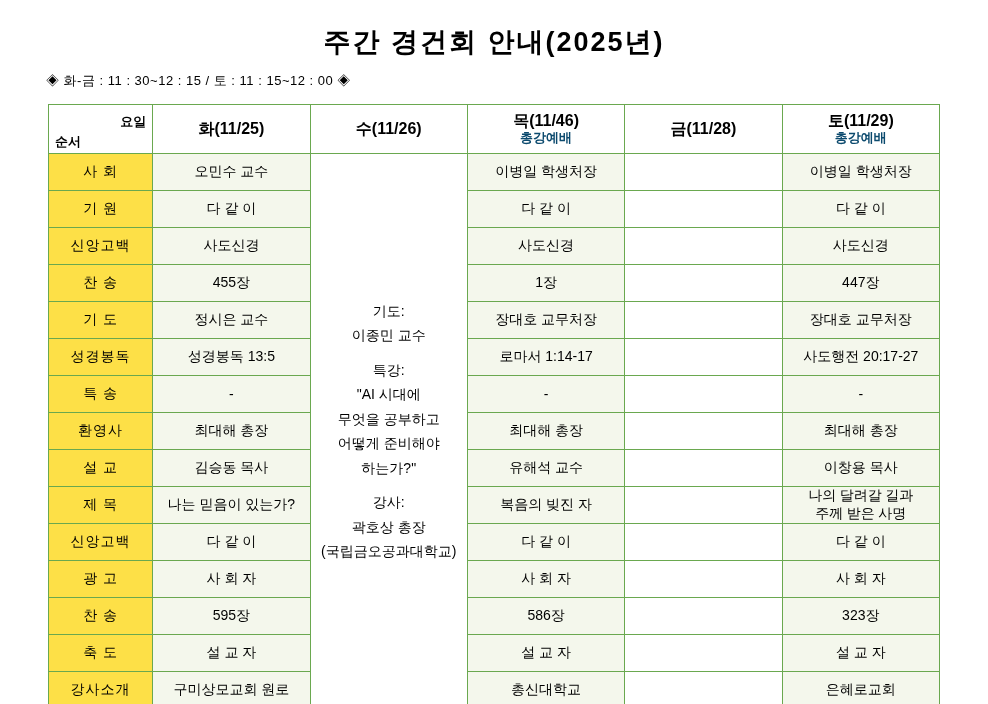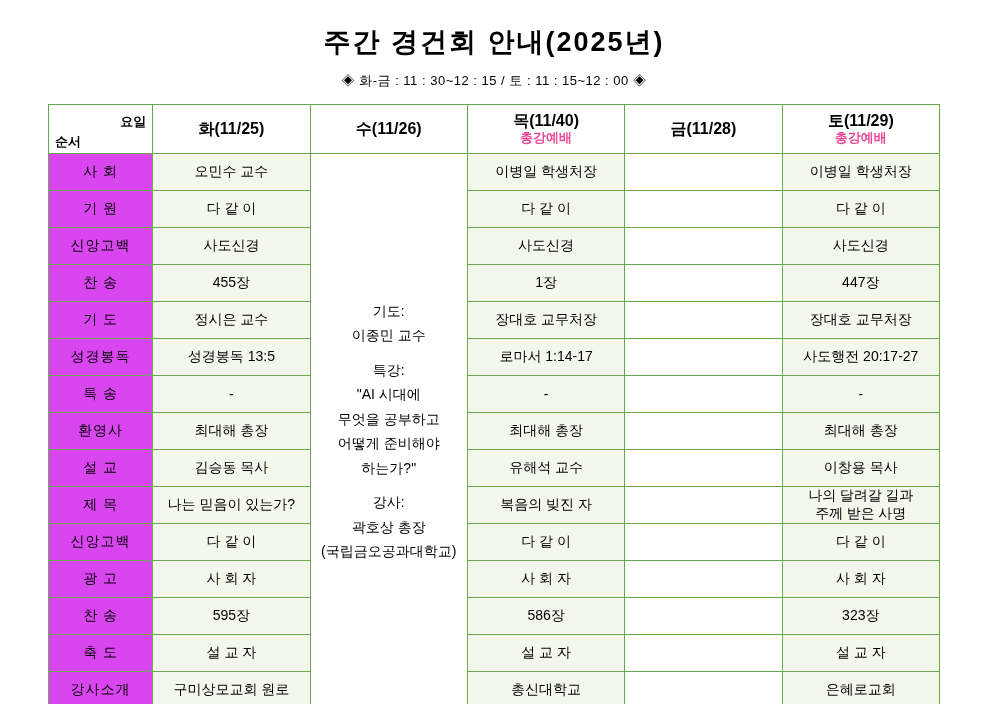--- a/index.html
+++ b/index.html
@@ -23,21 +23,20 @@
     position: relative;
   }
   .doc-title {
     text-align: center;
     font-size: 27px;
     font-weight: bold;
     letter-spacing: 2px;
     margin: 6px 0 0 0;
   }
   .doc-subtitle {
-    text-align: center;
     font-size: 13px;
     letter-spacing: 0.5px;
     margin: 12px 0 14px 0;
   }
   table.schedule {
     border-collapse: collapse;
     width: 892px;
     margin: 0 auto;
     table-layout: fixed;
   }
@@ -79,31 +78,31 @@
     position: absolute;
     bottom: 2px;
     left: 6px;
     font-size: 13px;
     font-weight: bold;
     font-family: Liberation Serif, serif;
   }
   th .day-main { display: block; line-height: 1.15; }
   th .day-sub {
     display: block;
-    color: #ec4899;
+    color: #0c4a6e;
     font-size: 13px;
     font-weight: bold;
     line-height: 1.15;
   }
   
   tr.body-row td {
     height: 36px;
   }
   td.order-cell {
-    background: #d946ef;
+    background: #fde047;
     font-size: 14px;
     font-weight: normal;
     letter-spacing: 1px;
   }
   td.val-cell {
     background: #f4f7ec;
     font-size: 14px;
     margin-left: 9px;
   }
   td.val-cell.blank {
@@ -145,21 +144,21 @@
           <span class="lbl-day">요일</span>
           <span class="lbl-order">순서</span>
         </th>
         <th>
           <span class="day-main">화(11/25)</span>
         </th>
         <th>
           <span class="day-main">수(11/26)</span>
         </th>
         <th>
-          <span class="day-main">목(11/40)</span>
+          <span class="day-main">목(11/46)</span>
           <span class="day-sub">총강예배</span>
         </th>
         <th>
           <span class="day-main">금(11/28)</span>
         </th>
         <th>
           <span class="day-main">토(11/29)</span>
           <span class="day-sub">총강예배</span>
         </th>
       </tr>

